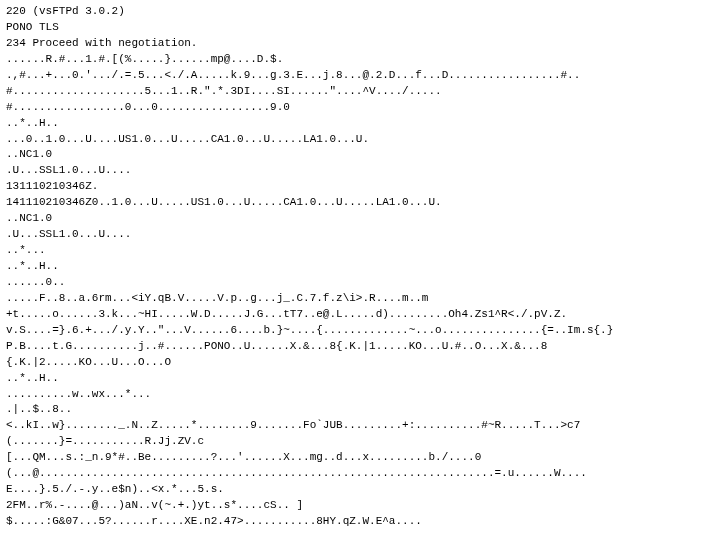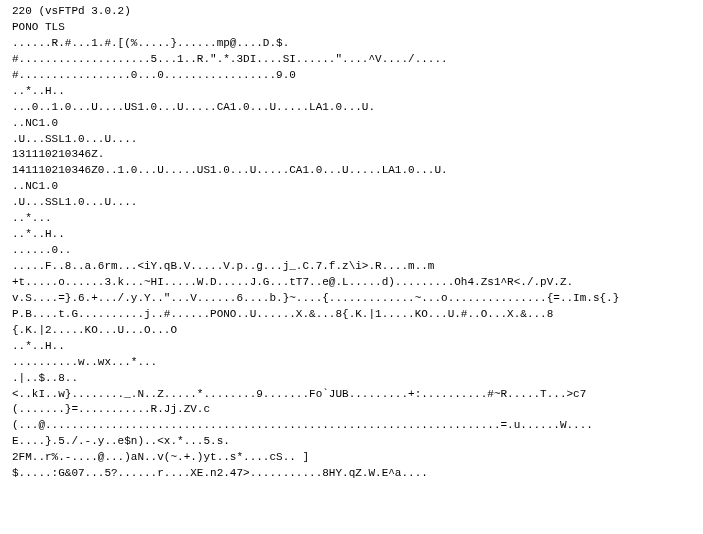--- a/index.html
+++ b/index.html
@@ -11,39 +11,41 @@
       background-color: #ffffff;
       font-family: 'Courier New', Courier, monospace;
       font-size: 11px;
       color: #000000;
       width: 703px;
       height: 534px;
       overflow: hidden;
     }
     .terminal {
       background-color: #ffffff;
-      padding: 4px 12px;
+      padding: 4px 6px;
       width: 703px;
       height: 534px;
       overflow: hidden;
     }
     .line {
       white-space: pre;
       line-height: 1.45;
       color: #000000;
     }
   </style>
 </head>
 <body>
 
 <div class="terminal">
   <div id="terminal-content">
       <div class="line">220 (vsFTPd 3.0.2)</div>
       <div class="line">PONO TLS</div>
+      <div class="line">234 Proceed with negotiation.</div>
       <div class="line">......R.#...1.#.[(%.....}......mp@....D.$.</div>
+      <div class="line">.,#...+...0.'.../.=.5...&lt;./.A.....k.9...g.3.E...j.8...@.2.D...f...D.................#..</div>
       <div class="line">#....................5...1..R.".*.3DI....SI......"....^V..../.....</div>
       <div class="line">#.................0...0.................9.0</div>
       <div class="line">..*..H..</div>
       <div class="line">...0..1.0...U....US1.0...U.....CA1.0...U.....LA1.0...U.</div>
       <div class="line">..NC1.0</div>
       <div class="line">.U...SSL1.0...U....</div>
       <div class="line"></div>
       <div class="line">131110210346Z.</div>
       <div class="line">141110210346Z0..1.0...U.....US1.0...U.....CA1.0...U.....LA1.0...U.</div>
       <div class="line">..NC1.0</div>
@@ -54,19 +56,20 @@
       <div class="line">.....F..8..a.6rm...&lt;iY.qB.V.....V.p..g...j_.C.7.f.z\i&gt;.R....m..m</div>
       <div class="line">+t.....o......3.k...~HI.....W.D.....J.G...tT7..e@.L.....d).........Oh4.Zs1^R&lt;./.pV.Z.</div>
       <div class="line">v.S....=}.6.+.../.y.Y.."...V......6....b.}~....{.............~...o...............{=..Im.s{.}</div>
       <div class="line">P.B....t.G..........j..#......PONO..U......X.&amp;...8{.K.|1.....KO...U.#..O...X.&amp;...8</div>
       <div class="line">{.K.|2.....KO...U...O...O</div>
       <div class="line">..*..H..</div>
       <div class="line">..........w..wx...*...</div>
       <div class="line">.|..$..8..</div>
       <div class="line">&lt;..kI..w}........_.N..Z.....*........9.......Fo`JUB.........+:..........#~R.....T...&gt;c7</div>
       <div class="line">(.......}=...........R.Jj.ZV.c</div>
+      <div class="line">[...QM...s.:_n.9*#..Be.........?...'......X...mg..d...x.........b./....0</div>
       <div class="line"></div>
       <div class="line">(...@.....................................................................=.u......W....</div>
       <div class="line">E....}.5./.-.y..e$n)..&lt;x.*...5.s.</div>
       <div class="line">2FM..r%.-....@...)aN..v(~.+.)yt..s*....cS.. ]</div>
       <div class="line">$.....:G&amp;07...5?......r....XE.n2.47&gt;...........8HY.qZ.W.E^a....</div>
     </div>
 </div>
 
 </body></html>

